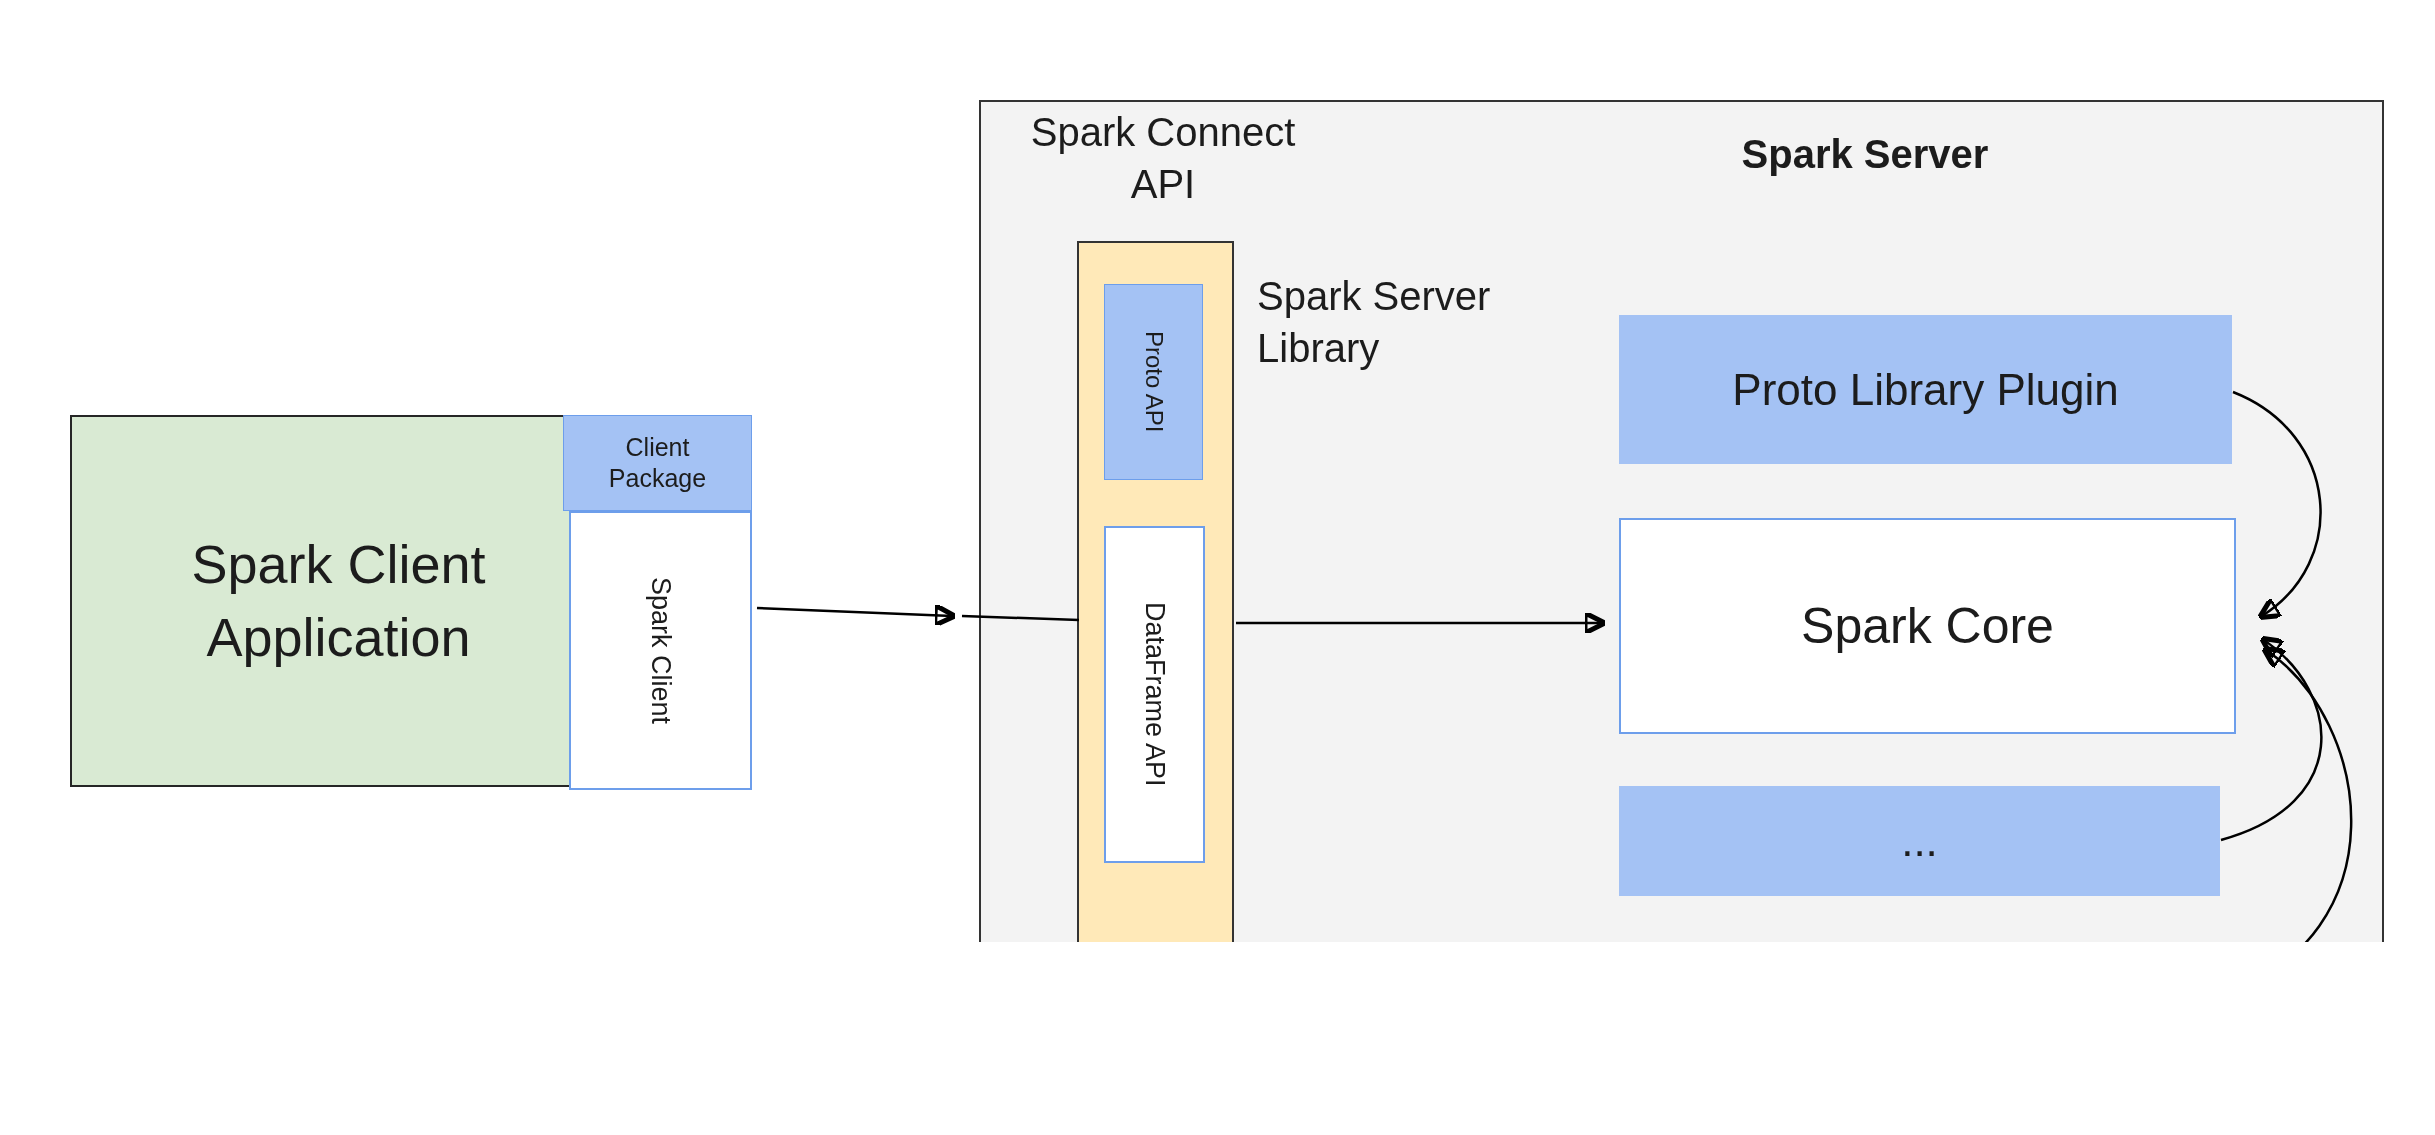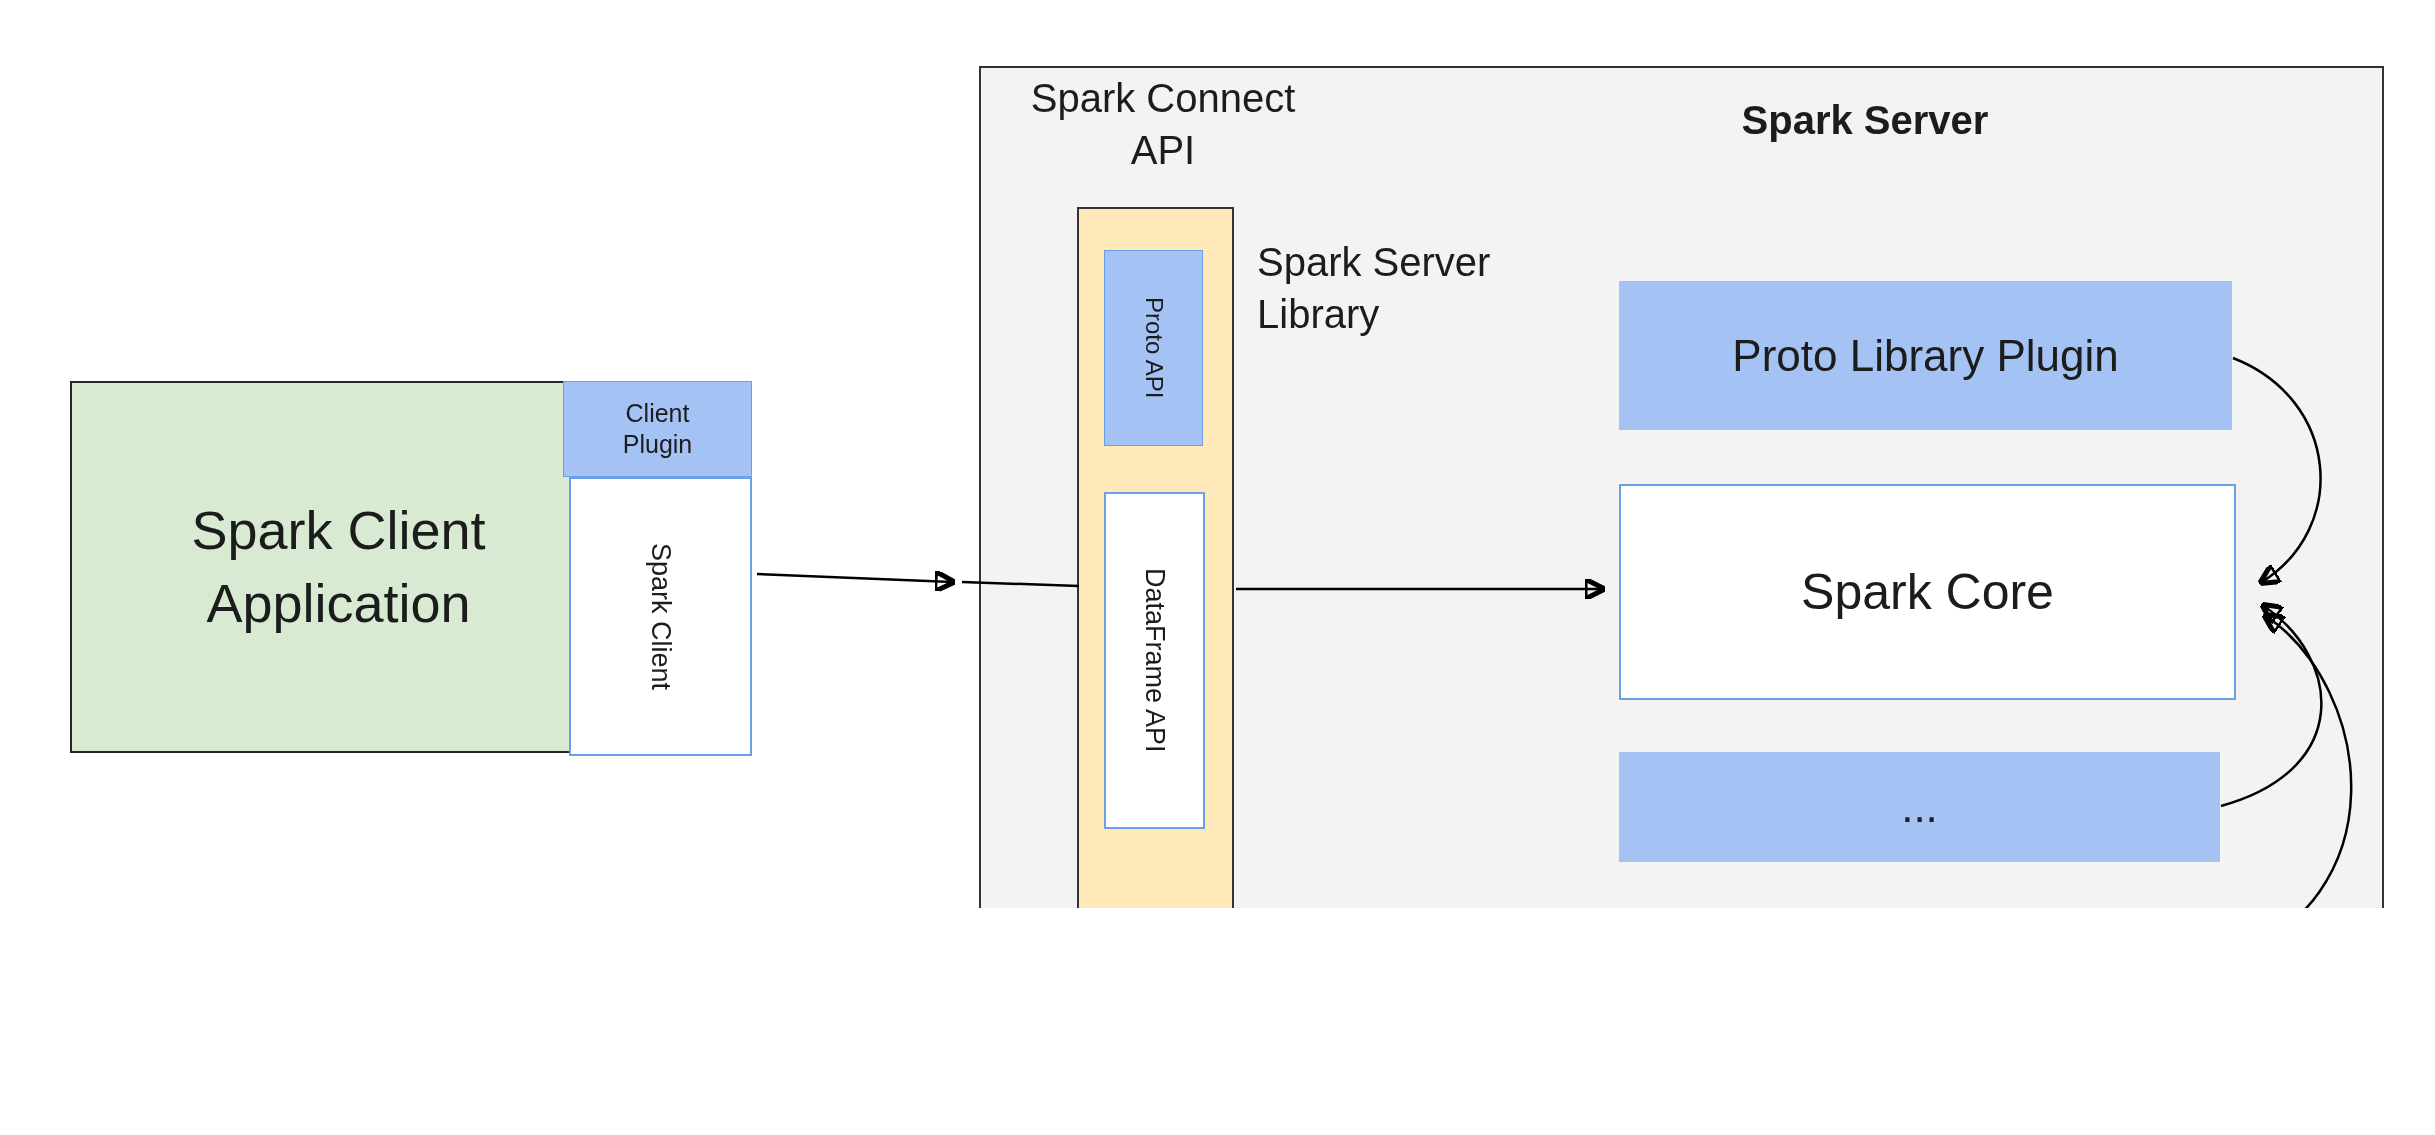--- a/index.html
+++ b/index.html
@@ -6,20 +6,21 @@
   html,body { background:#ffffff; }
   body {
     font-family:"Liberation Sans", sans-serif;
     color: var(--text, #1c1c1c);
   }
   .canvas {
     position:relative;
     width:2435px; height:908px;
     background:#ffffff;
     overflow:hidden;
+    margin-top:34px;
   }
   .box {
     position:absolute;
     display:flex; align-items:center; justify-content:center;
     text-align:center;
   }
   .label { position:absolute; }
   .ml { white-space:pre-line; }
   .vtext { writing-mode:vertical-rl; }
 
@@ -138,21 +139,21 @@
 
   <div class="label server-label">Spark Server</div>
 
   <div class="box ml green-box">
     <span class="ml">Spark Client
 Application</span>
   </div>
 
   <div class="box ml client-package">
     <span class="ml">Client
-Plugin</span>
+Package</span>
   </div>
 
   <div class="box spark-client">
     <span class="vtext">Spark Client</span>
   </div>
 
   <div class="box yellow-box"></div>
 
   <div class="box proto-box">
     <span class="vtext">Proto API</span>

